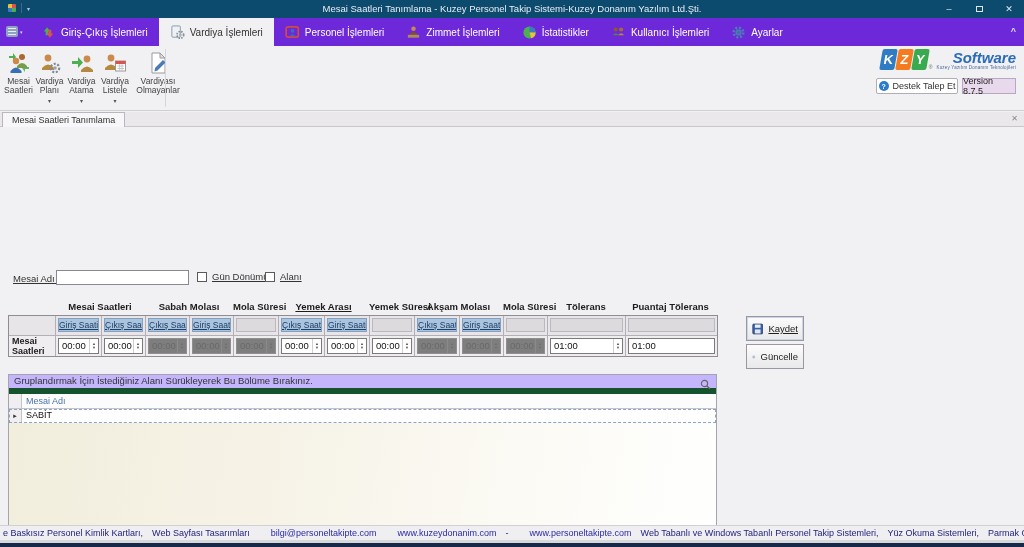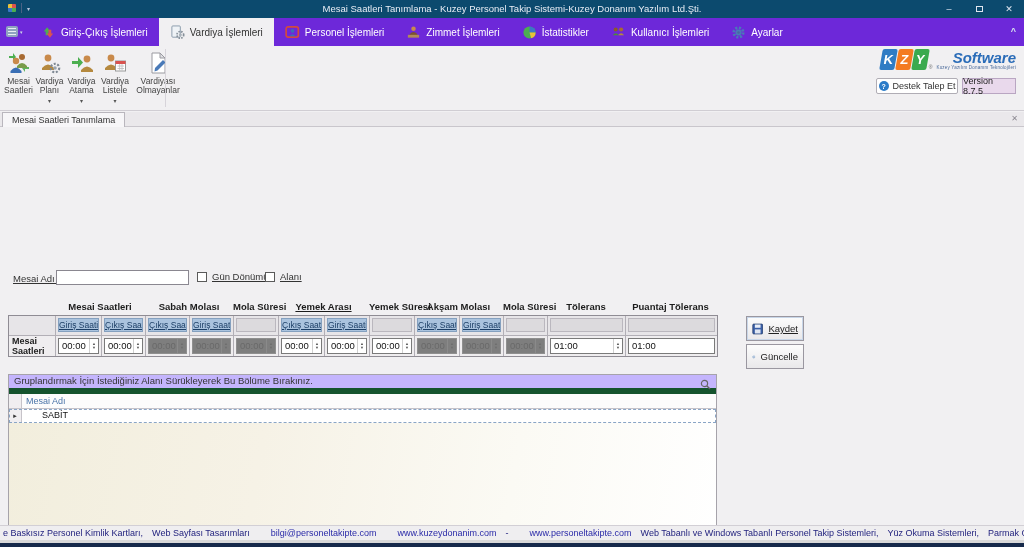--- a/index.html
+++ b/index.html
@@ -110,21 +110,21 @@
 
   
   .grid { position:absolute; left:8px; top:246px; width:709px; height:209px; border:1px solid #a6a3aa; display:flex; flex-direction:column; background:#fff; }
   .group-panel { height:19px; background:#c4b5fd; border-bottom:6px solid #14532d; font-size:9.5px; color:#333;
                  display:flex; align-items:flex-start; padding:0 5px; position:relative; }
   .group-panel svg { position:absolute; right:5px; top:4px; }
   .grid-header { display:flex; height:15px; border-bottom:1px solid #c6c3c9; background:#fcfcfc; }
   .ind-col { width:13px; background:#f0eef0; border-right:1px solid #c6c3c9; font-size:7px; line-height:13px; text-align:center; color:#333; }
   .colhdr { flex:1; font-size:9px; color:#4a74a8; padding-left:4px; line-height:15px; }
   .grid-row { display:flex; height:14px; background:#fff; outline:1px dashed #8aa5c5; outline-offset:-1px; }
-  .row-val { flex:1; font-size:9px; color:#111; padding-left:20px; line-height:13px; }
+  .row-val { flex:1; font-size:9px; color:#111; padding-left:4px; line-height:13px; }
   .grid-empty { flex:1; background:linear-gradient(100deg,#f2eedd 0%,#f6f2e6 35%,#fbfaf4 70%,#ffffff 100%); }
 
   
   .statusbar { position:absolute; left:0; right:0; bottom:7px; height:15px; background:#efeef0; border-top:1px solid #d2cfd5;
                display:flex; align-items:center; gap:9px; padding:0 3px; font-size:9px; color:#23237f; white-space:nowrap; overflow:hidden; }
   .statusbar .link { color:#2a2aa8;padding-left:12px; }
   .bottom-grey { position:absolute; left:0; right:0; bottom:4px; height:3px; background:#d8d8d8; }
   .bottom-dark { position:absolute; left:0; right:0; bottom:0; height:4px; background:#16294a; }
 </style>
 </head>

